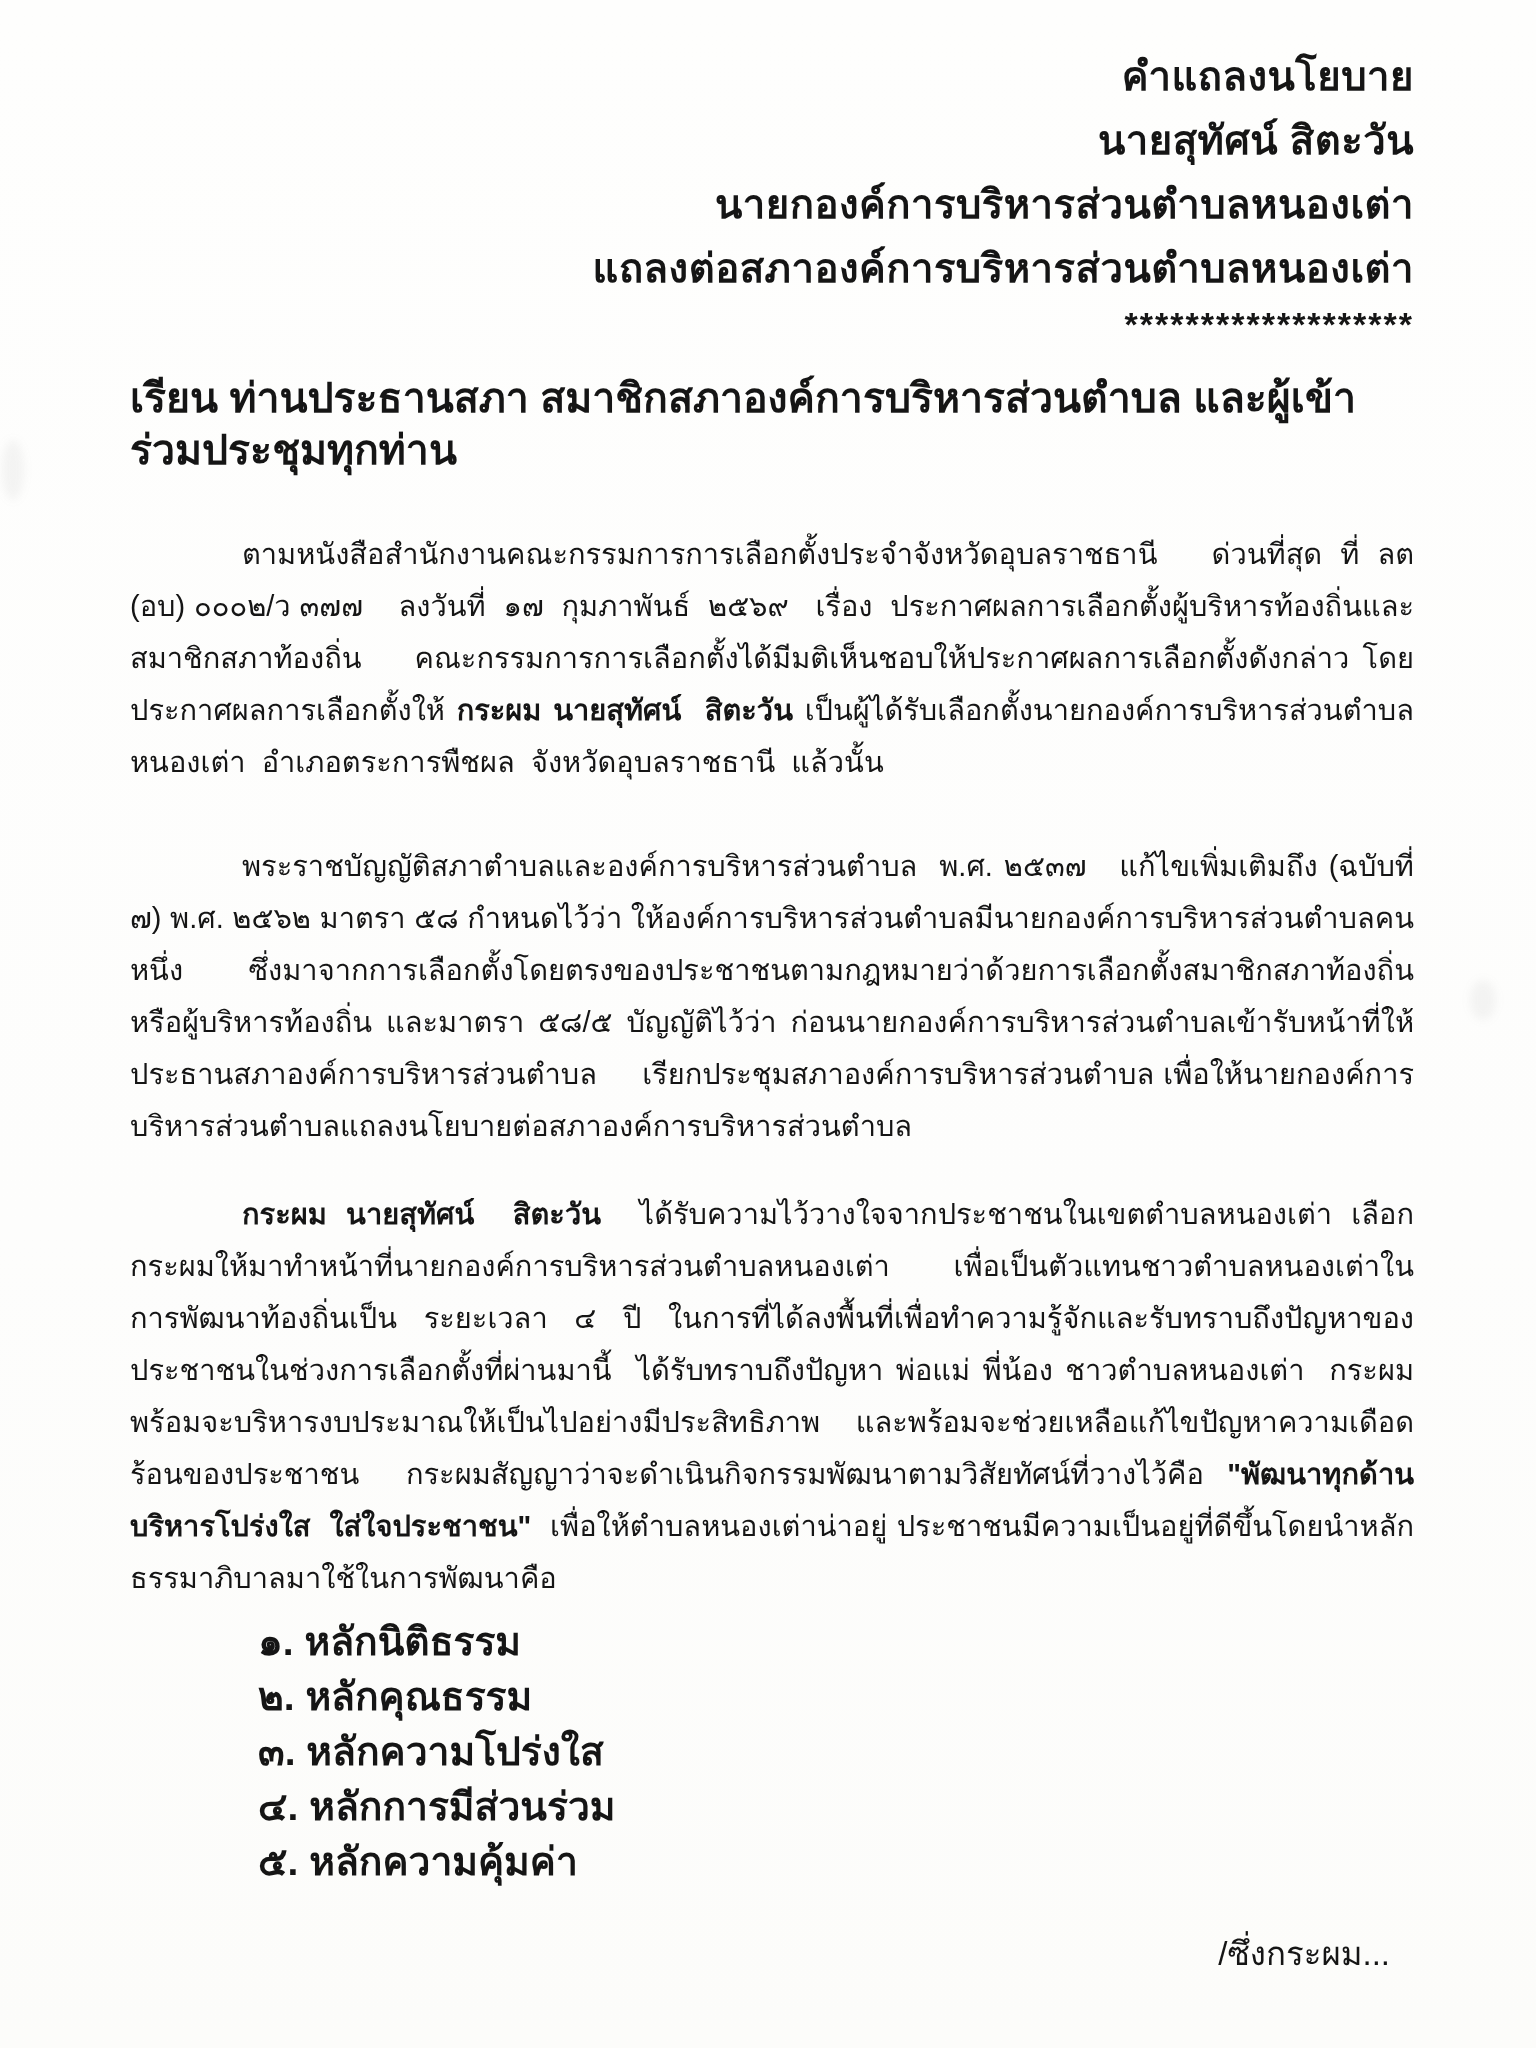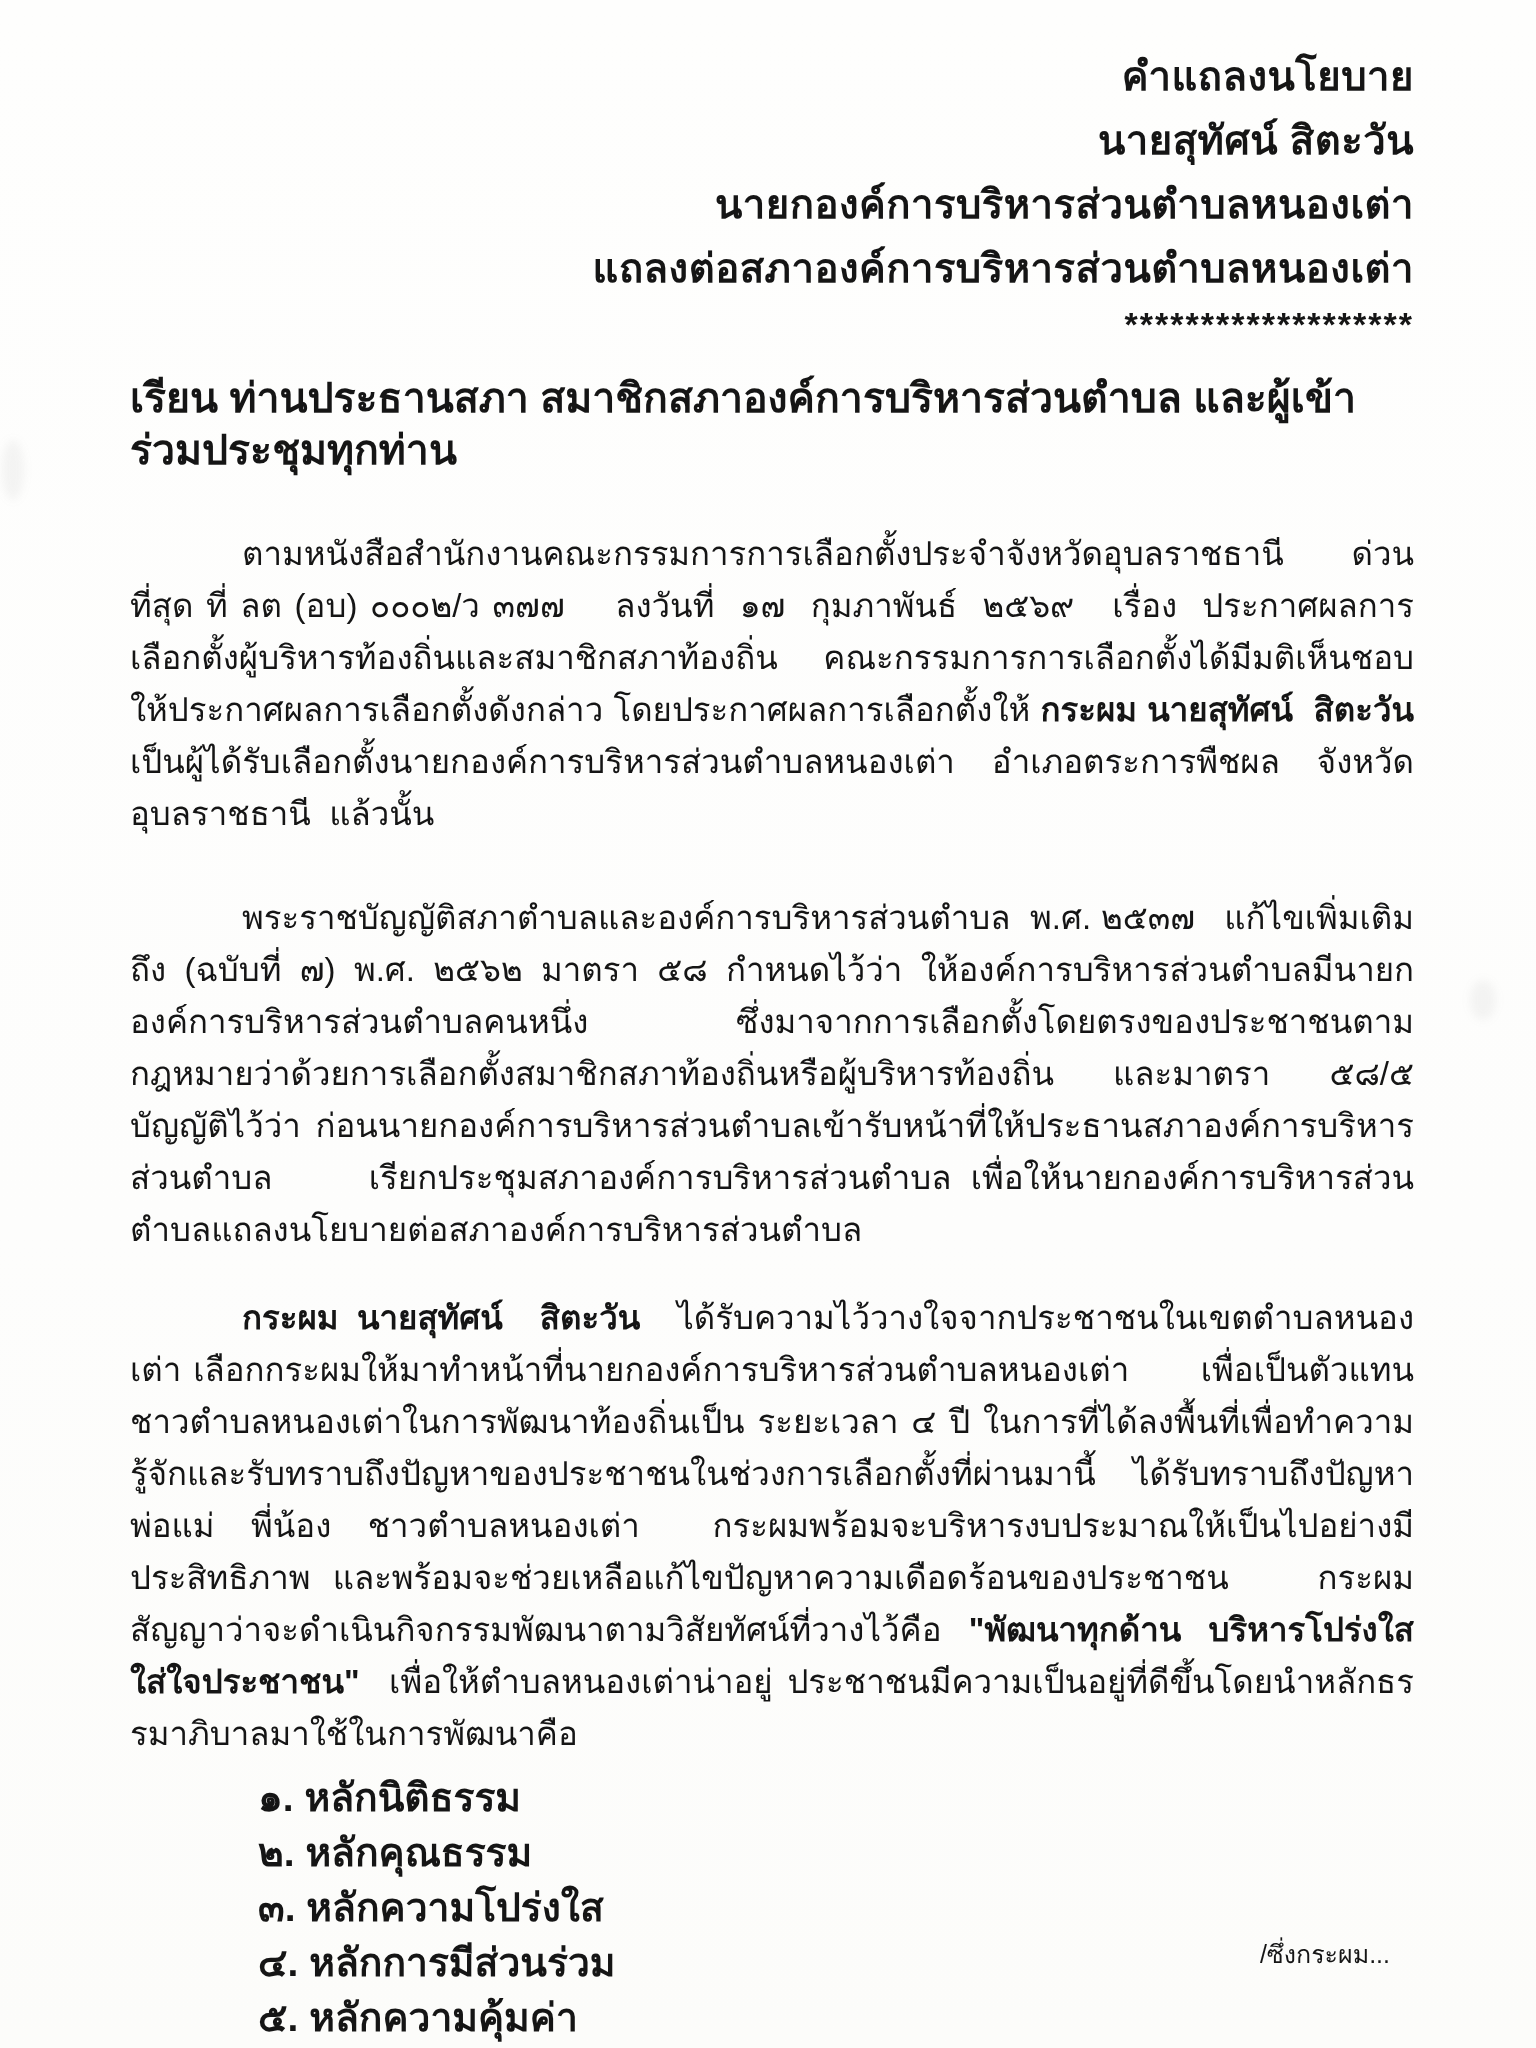--- a/index.html
+++ b/index.html
@@ -32,21 +32,21 @@
   }
   .salutation {
     margin: 26px 0 0;
     font-size: 41px;
     font-weight: 700;
     line-height: 52px;
     white-space: pre-wrap;
   }
   .para {
     margin: 52px 0 0;
-    font-size: 33px;
+    font-size: 29px;
     font-weight: 400;
     line-height: 52px;
     text-align: justify;
     text-indent: 112px;
     white-space: pre-wrap;
   }
   .para.tight { margin-top: 36px; }
   .para b { font-weight: 700; }
   .principles {
     margin: 10px 0 0 128px;
@@ -57,21 +57,21 @@
     font-size: 39px;
     font-weight: 700;
     line-height: 55px;
     margin: 0;
     white-space: pre-wrap;
   }
   .page-continuation {
     position: absolute;
     top: 1928px;
     right: 146px;
-    font-size: 25px;
+    font-size: 33px;
     font-weight: 400;
     line-height: 52px;
     text-align: right;
   }
   
   .scan-smudge {
     position: absolute;
     background: rgba(120,120,120,0.07);
     border-radius: 50%;
     filter: blur(4px);

